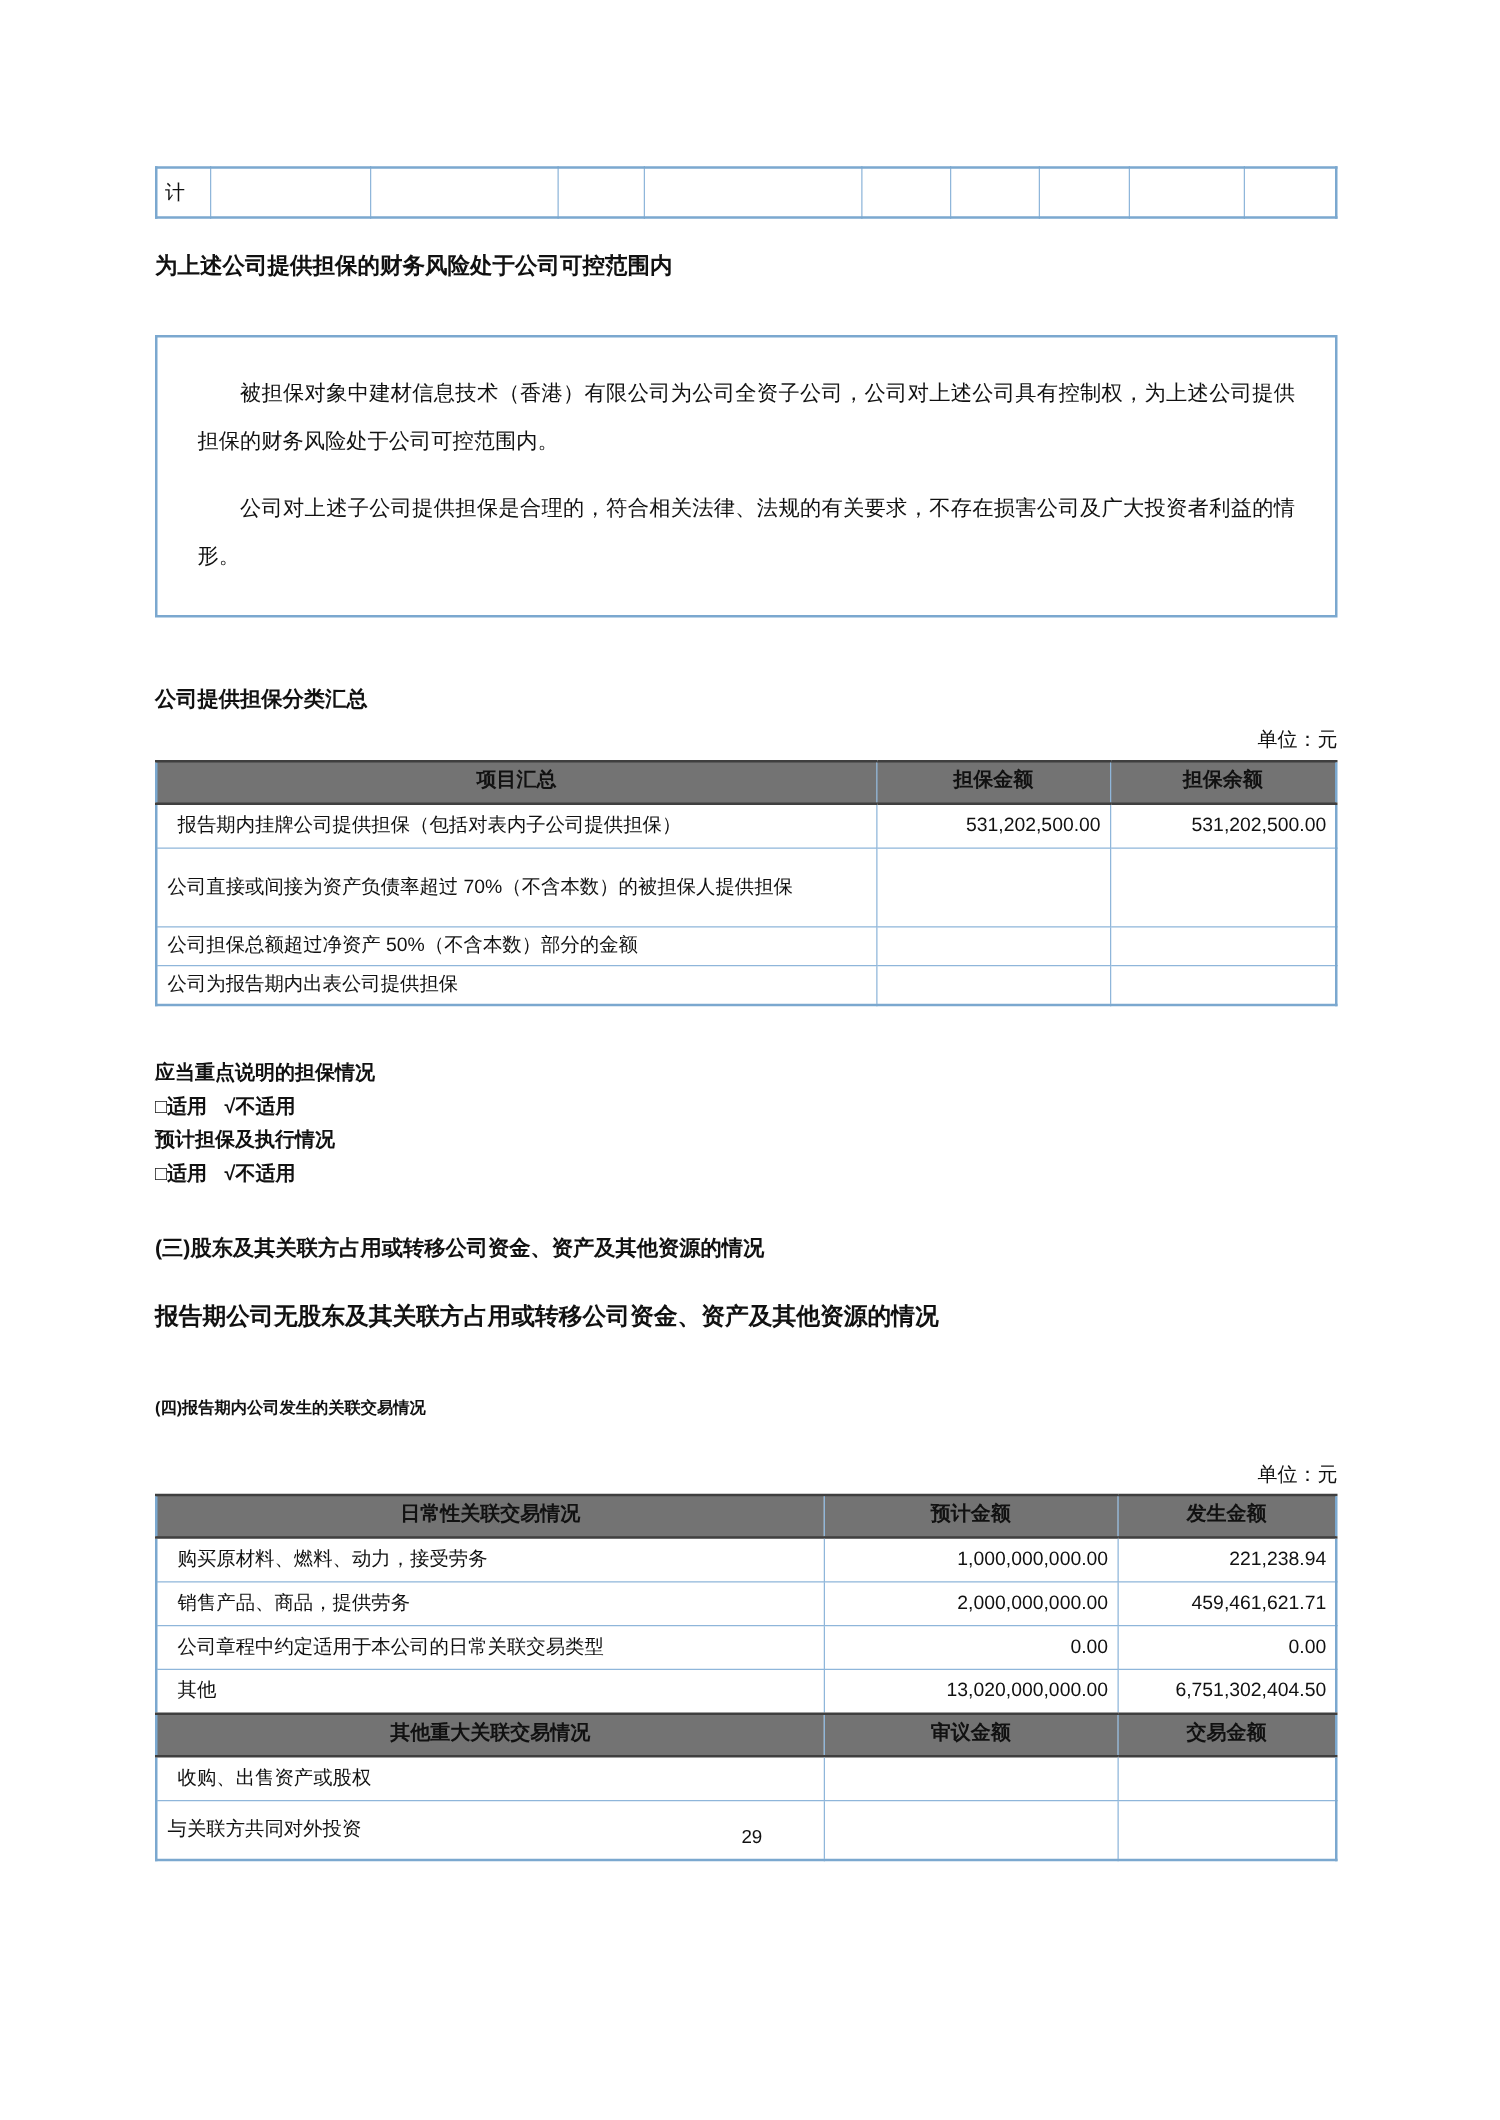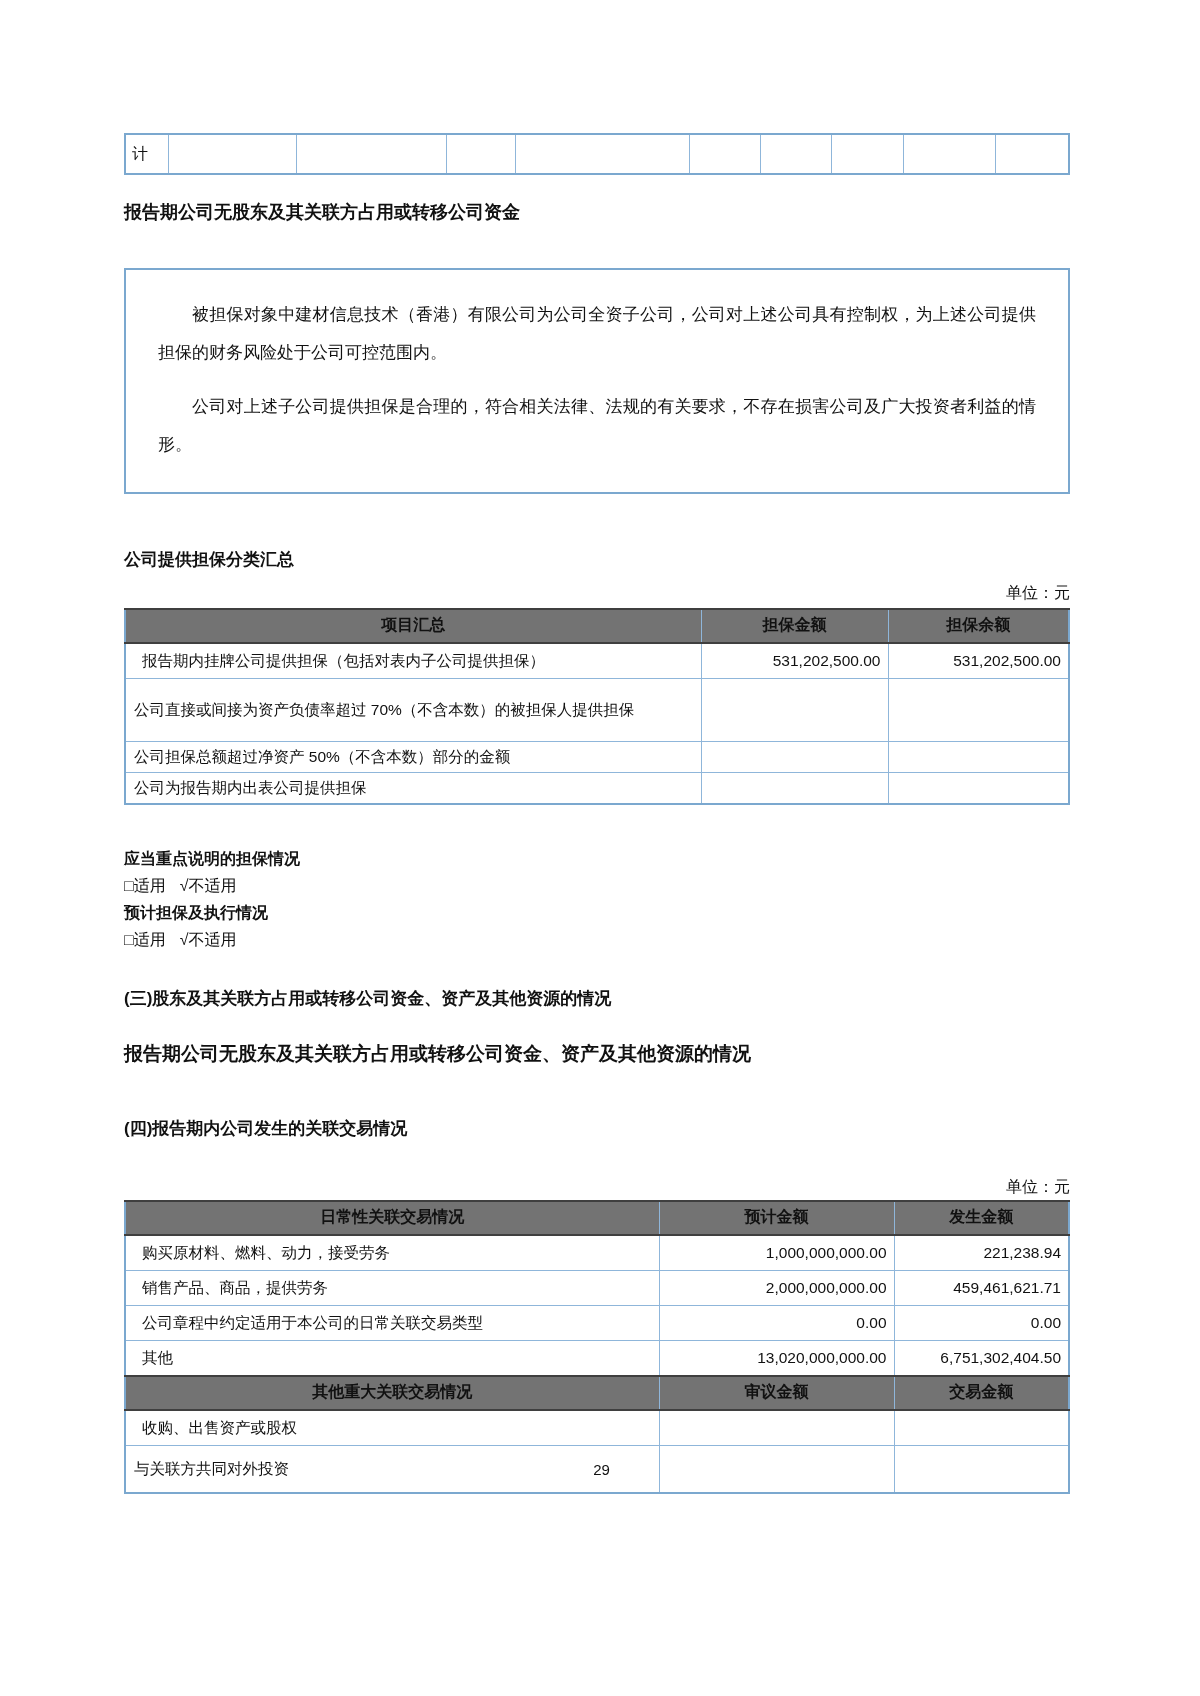--- a/index.html
+++ b/index.html
@@ -43,25 +43,25 @@
     margin-top:44px;
     padding:10px 16px 12px 16px;
     font-size:17px;line-height:38px;
     text-align:justify;
   }
   .text-box p{margin:16px;text-indent:2em;}
   .unit-line{font-size:16px;text-align:right;margin-top:12px;line-height:1.2;}
   .unit-line.first{margin-top:12px;}
   .note-title{font-size:16px;font-weight:bold;margin-top:44px;line-height:1.25;}
   .note-title.second{margin-top:7px;}
-  .note-opts{font-size:16px;margin-top:7px;line-height:1.25;}
+  .note-opts{font-size:16px;margin-top:7px;line-height:1.25;font-weight:bold;}
   .note-opts .gap{display:inline-block;width:14px;}
   .h-three{font-size:17px;font-weight:bold;margin-top:38px;line-height:1.3;}
   .body-bold{font-size:19px;font-weight:bold;margin-top:32px;line-height:1.3;}
-  .h-four{font-size:17px;font-weight:bold;margin-top:52px;line-height:1.3;}
+  .h-four{font-size:13px;font-weight:bold;margin-top:52px;line-height:1.3;}
   .unit-line.two{margin-top:36px;}
   .tbl-gap{margin-top:5px;}
   .tbl-gap2{margin-top:4px;}
   .page-number{
     position:absolute;left:3px;right:0;bottom:218px;
     text-align:center;font-size:15px;color:#111;
   }
   .r-tall td{height:58px;}
   .r-std td{height:26px;}
   .r-med td{height:30px;padding-left:16px;}
@@ -94,21 +94,21 @@
       <td></td>
       <td></td>
       <td></td>
       <td></td>
       <td></td>
       <td></td>
     </tr>
   </tbody>
     </table>
 
-  <h2 class="h-sec">报告期公司无股东及其关联方占用或转移公司资金</h2>
+  <h2 class="h-sec">为上述公司提供担保的财务风险处于公司可控范围内</h2>
 
   <div class="text-box">
     <p>被担保对象中建材信息技术（香港）有限公司为公司全资子公司，公司对上述公司具有控制权，为上述公司提供担保的财务风险处于公司可控范围内。</p>
     <p>公司对上述子公司提供担保是合理的，符合相关法律、法规的有关要求，不存在损害公司及广大投资者利益的情形。</p>
   </div>
 
   <h2 class="h-sub">公司提供担保分类汇总</h2>
 
   <div class="unit-line first">单位：元</div>
 

